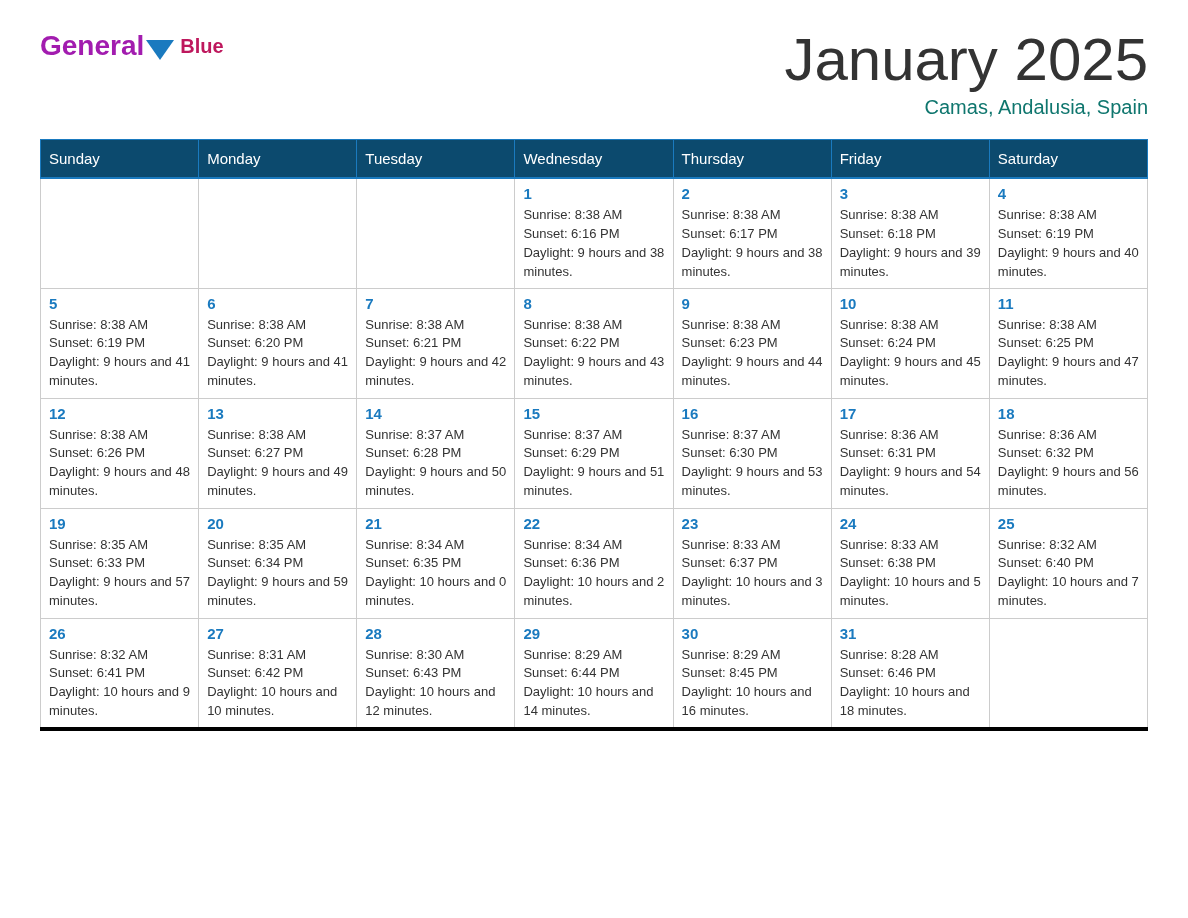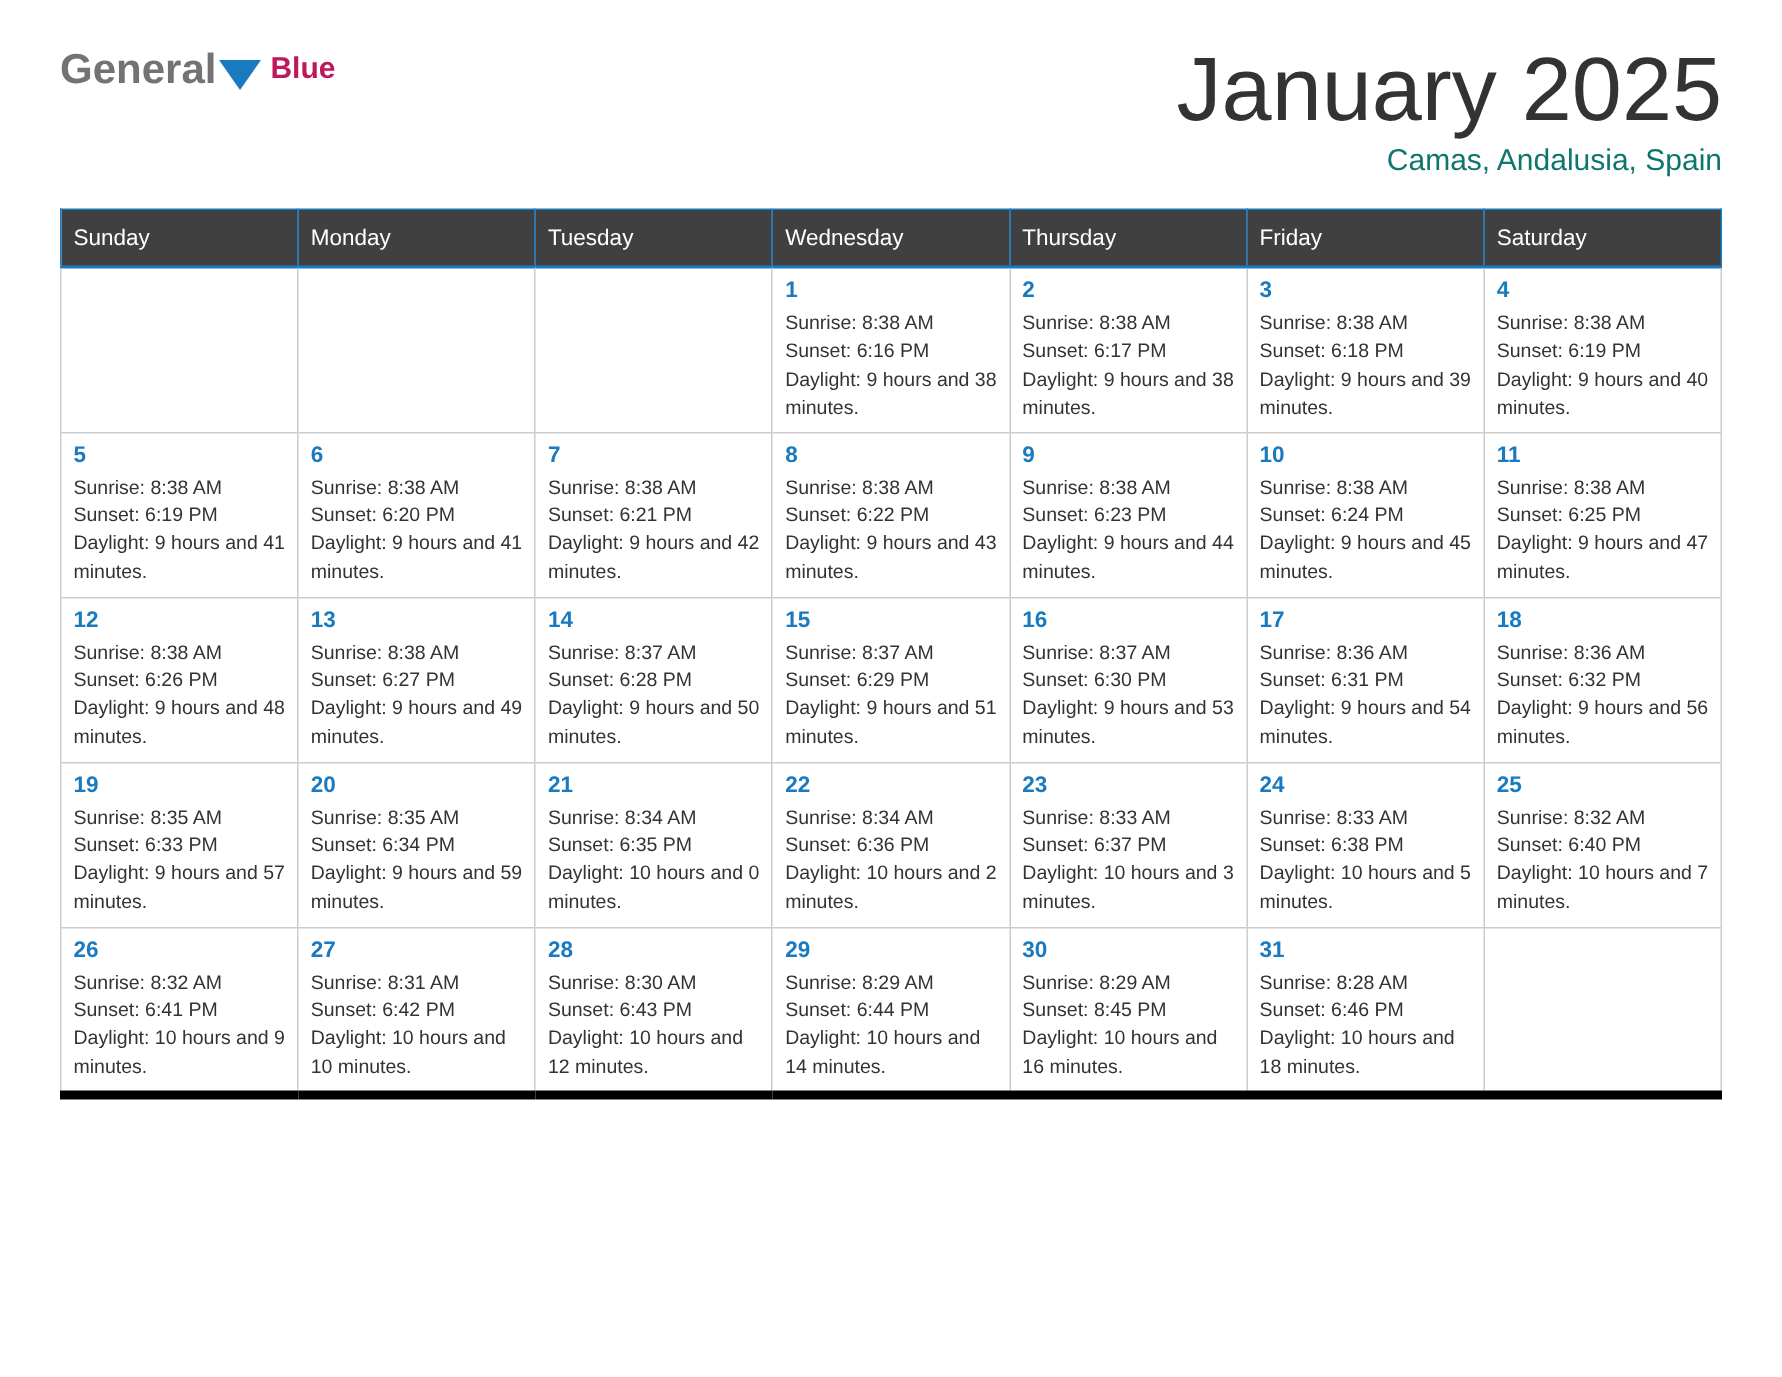--- a/index.html
+++ b/index.html
@@ -21,21 +21,21 @@
       flex-direction: column;
       align-items: flex-start;
     }
     .logo-text {
       display: flex;
       align-items: center;
       font-size: 28px;
       font-weight: bold;
       color: #333;
     }
-    .logo-general { color: #737373; }
+    .logo-general { color: #a21caf; }
     .logo-triangle {
       display: inline-block;
       width: 0;
       height: 0;
       border-left: 14px solid transparent;
       border-right: 14px solid transparent;
       border-top: 20px solid #1a7abf;
       margin: 0 2px;
       position: relative;
       top: 4px;
@@ -58,21 +58,21 @@
       font-size: 20px;
       color: #0f766e;
       margin-top: 6px;
     }
     table {
       width: 100%;
       border-collapse: collapse;
       table-layout: fixed;
     }
     thead tr {
-      background: #404040;
+      background: #0c4a6e;
     }
     thead th {
       color: #fff;
       font-size: 15px;
       font-weight: normal;
       padding: 10px 8px;
       text-align: left;
       border: 1px solid #1a7abf;
     }
     tbody td {
@@ -89,21 +89,21 @@
       font-weight: bold;
       display: block;
       margin-bottom: 4px;
     }
     .day-info {
       font-size: 13px;
       color: #333;
       line-height: 1.45;
     }
     tbody tr:last-child td {
-      border-bottom: 6px solid #000000;
+      border-bottom: 4px solid #000000;
     }
     tbody tr:first-child td {
       border-top: 2px solid #1a7abf;
     }
     tbody tr td:first-child {
       border-left: 1px solid #ccc;
     }
     .empty { background: #fff; }
   </style>
 </head>

